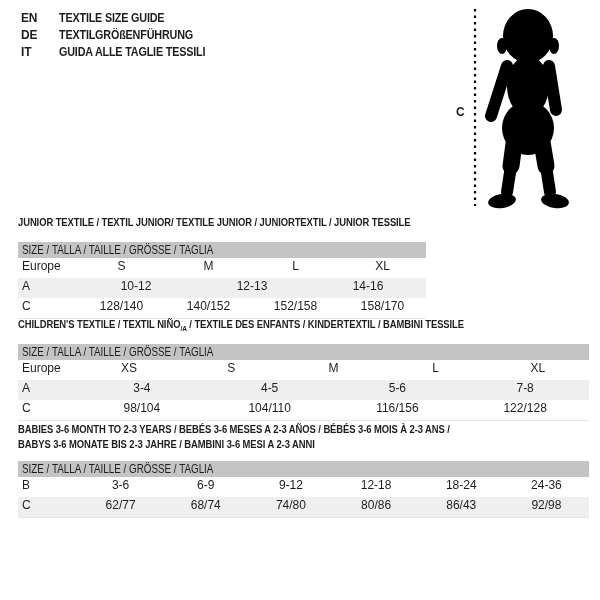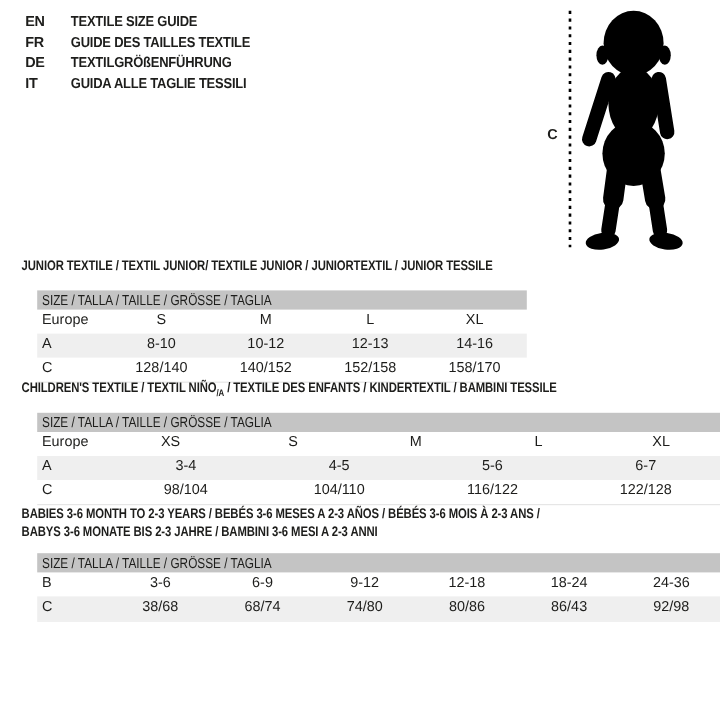--- a/index.html
+++ b/index.html
@@ -18,21 +18,21 @@
   .baby { position:absolute; left:481px; top:8px; }
 
   
   .section-title { position:absolute; left:18px; font-weight:bold; font-size:11.5px; white-space:nowrap; transform:scaleX(.82); transform-origin:left top; letter-spacing:-.1px; }
   .section-title sub { font-size:8px; }
   .title-junior { top:216px; }
   .title-children { top:318px; }
   .title-babies { top:422px; line-height:15px; }
 
   
-  .size-table { position:absolute; left:31px; border-bottom:1px solid #e6e6e6; }
+  .size-table { position:absolute; left:18px; border-bottom:1px solid #e6e6e6; }
   .w1 { width:408px; }
   .w2 { width:571px; }
   .t-junior { top:242px; }
   .t-children { top:344px; }
   .t-babies { top:461px; }
   .size-bar { background:#c4c4c4; height:16px; line-height:16px; padding-left:4px; font-size:12px; white-space:nowrap; overflow:hidden; }
   .size-bar span { display:inline-block; transform:scaleX(.82); transform-origin:left center; }
   .trow { display:flex; height:20px; line-height:17px; font-size:12px; }
   .trow .c0 { width:60px; padding-left:4px; }
   .trow .cell { flex:1; text-align:center; }
@@ -44,24 +44,20 @@
 </style>
 </head>
 <body>
 
 <div class="canvas">
 
   <div class="lang-list">
     <div class="lang-row">
       <span class="lang-code">EN</span>
       <span class="lang-title">TEXTILE SIZE GUIDE</span>
-    </div>
-    <div class="lang-row">
-      <span class="lang-code">FR</span>
-      <span class="lang-title">GUIDE DES TAILLES TEXTILE</span>
     </div>
     <div class="lang-row">
       <span class="lang-code">DE</span>
       <span class="lang-title">TEXTILGRÖßENFÜHRUNG</span>
     </div>
     <div class="lang-row">
       <span class="lang-code">IT</span>
       <span class="lang-title">GUIDA ALLE TAGLIE TESSILI</span>
     </div>
   </div>
@@ -93,21 +89,20 @@
     <div class="size-bar"><span>SIZE / TALLA / TAILLE / GRÖSSE / TAGLIA</span></div>
     <div class="trow">
       <span class="c0">Europe</span>
       <span class="cell">S</span>
       <span class="cell">M</span>
       <span class="cell">L</span>
       <span class="cell">XL</span>
     </div>
     <div class="trow alt">
       <span class="c0">A</span>
-      <span class="cell">8-10</span>
       <span class="cell">10-12</span>
       <span class="cell">12-13</span>
       <span class="cell">14-16</span>
     </div>
     <div class="trow">
       <span class="c0">C</span>
       <span class="cell">128/140</span>
       <span class="cell">140/152</span>
       <span class="cell">152/158</span>
       <span class="cell">158/170</span>
@@ -125,27 +120,27 @@
       <span class="cell">S</span>
       <span class="cell">M</span>
       <span class="cell">L</span>
       <span class="cell">XL</span>
     </div>
     <div class="trow alt">
       <span class="c0">A</span>
       <span class="cell">3-4</span>
       <span class="cell">4-5</span>
       <span class="cell">5-6</span>
-      <span class="cell">6-7</span>
+      <span class="cell">7-8</span>
     </div>
     <div class="trow">
       <span class="c0">C</span>
       <span class="cell">98/104</span>
       <span class="cell">104/110</span>
-      <span class="cell">116/122</span>
+      <span class="cell">116/156</span>
       <span class="cell">122/128</span>
     </div>
   </div>
 
   <div class="section-title title-babies">
     <div>BABIES 3-6 MONTH TO 2-3 YEARS / BEBÉS 3-6 MESES A 2-3 AÑOS / BÉBÉS 3-6 MOIS À 2-3 ANS /</div>
     <div>BABYS 3-6 MONATE BIS 2-3 JAHRE / BAMBINI 3-6 MESI A 2-3 ANNI</div>
   </div>
   <div class="size-table w2 t-babies">
     <div class="size-bar"><span>SIZE / TALLA / TAILLE / GRÖSSE / TAGLIA</span></div>
@@ -153,21 +148,21 @@
       <span class="c0">B</span>
       <span class="cell">3-6</span>
       <span class="cell">6-9</span>
       <span class="cell">9-12</span>
       <span class="cell">12-18</span>
       <span class="cell">18-24</span>
       <span class="cell">24-36</span>
     </div>
     <div class="trow alt">
       <span class="c0">C</span>
-      <span class="cell">38/68</span>
+      <span class="cell">62/77</span>
       <span class="cell">68/74</span>
       <span class="cell">74/80</span>
       <span class="cell">80/86</span>
       <span class="cell">86/43</span>
       <span class="cell">92/98</span>
     </div>
   </div>
 
 
 </div>

